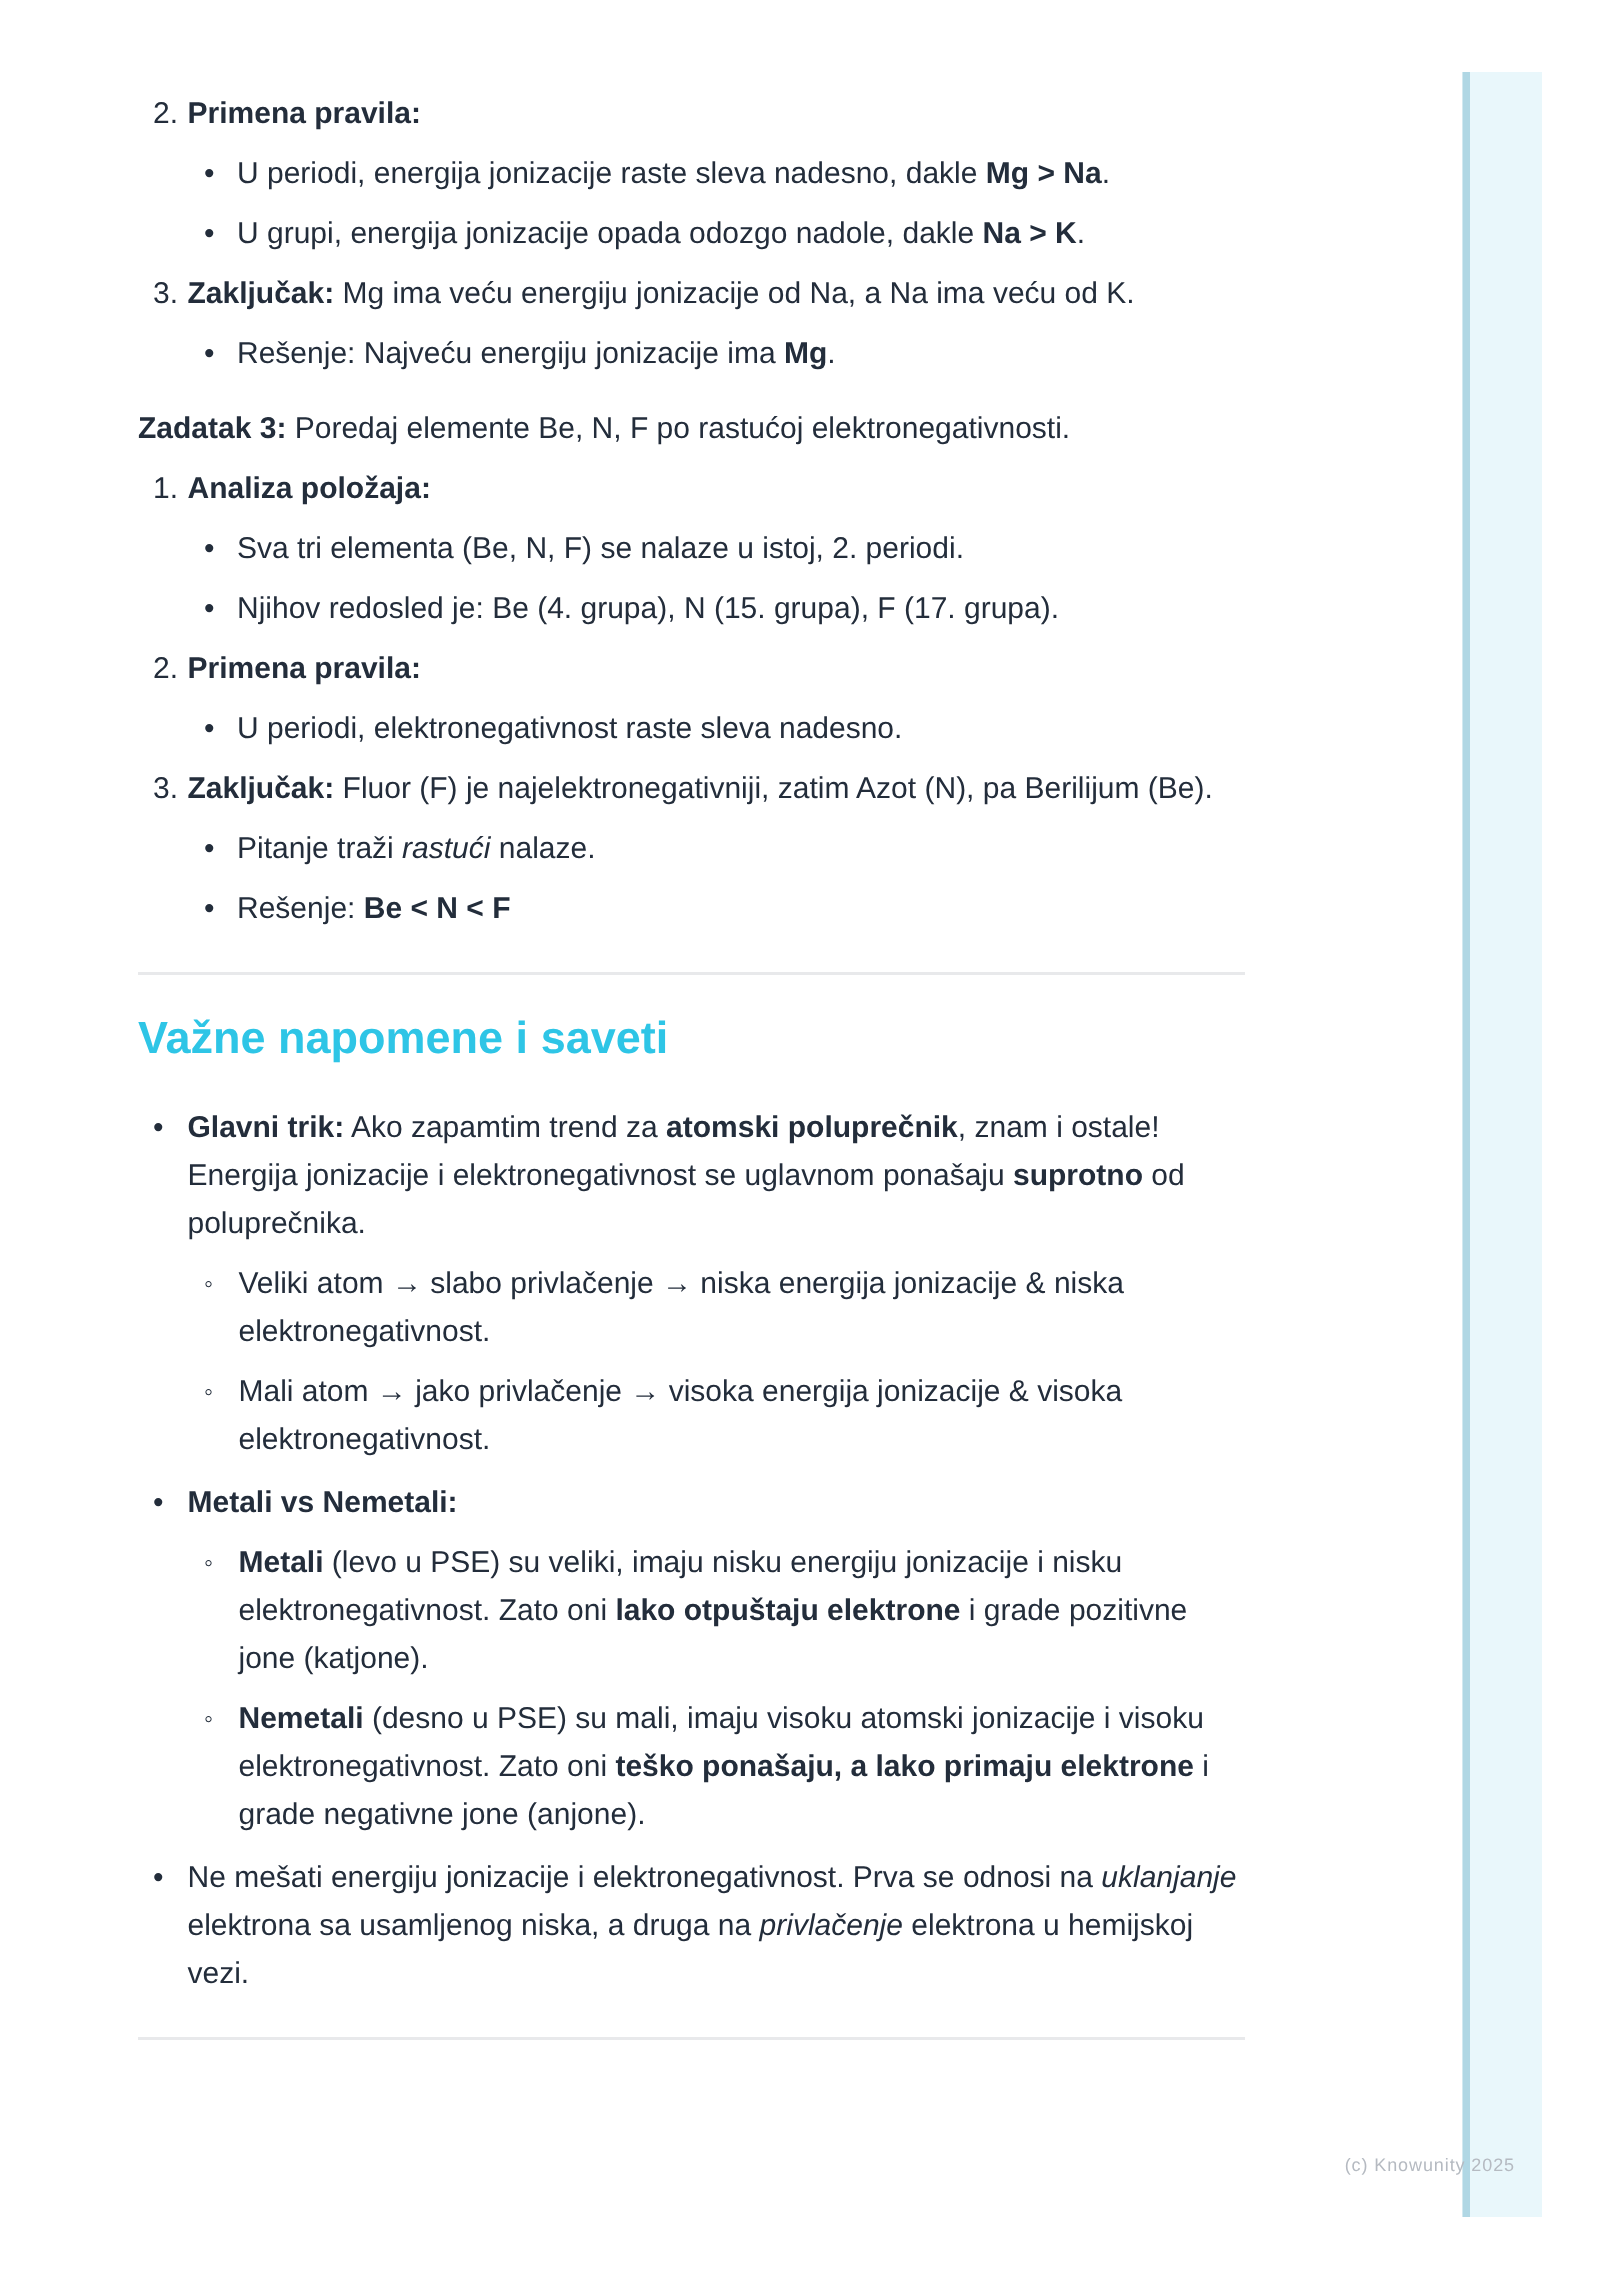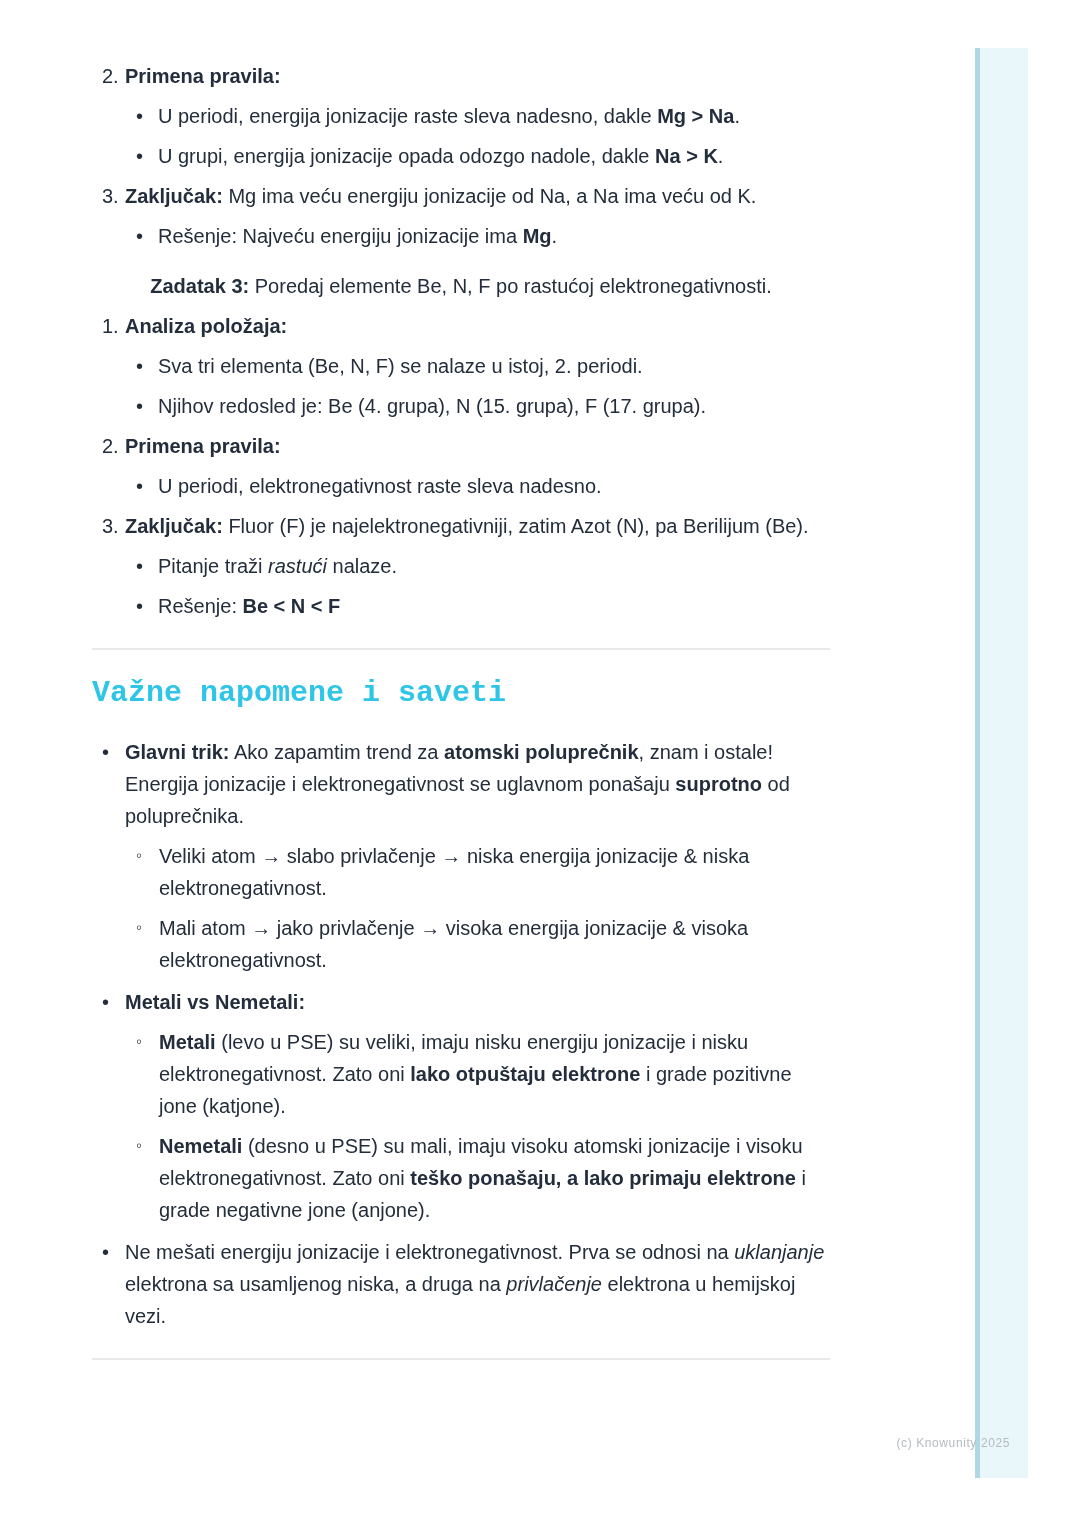--- a/index.html
+++ b/index.html
@@ -42,30 +42,29 @@
     flex: none;
     color: var(--text-color, #232d3b);
   }
   .block .item-text { flex: 1 1 auto; }
   .ol  { margin-top: 8px; }
   .ol  .marker { margin-left: 10px; width: 23px; }
   .ul1 .marker { margin-left: 44px; width: 22px; }
   .ulA { margin-top: 10px; }
   .ulA .marker { margin-left: 10px; width: 23px; }
   .ulB .marker { margin-left: 44px; width: 23px; font-size: 17px; }
-  .p   { margin-top: 18px; text-align: center; }
+  .p   { margin-top: 18px; }
   .b { font-weight: 700; }
   .i { font-style: italic; text-align: right; }
   h2.section-heading {
     color: var(--accent-color, #2ec5e6);
     font-size: 30px;
     line-height: 38px;
     font-weight: 700;
     margin: 14px 0 24px 0;
-    font-family: Liberation Mono, monospace;
   }
   .divider {
     border: none;
     border-top: 2px solid var(--divider-color, #e8e9eb);
     margin: 26px 0 24px 0;
   }
   .watermark {
     position: absolute;
     top: 1436px;
     right: 70px;

